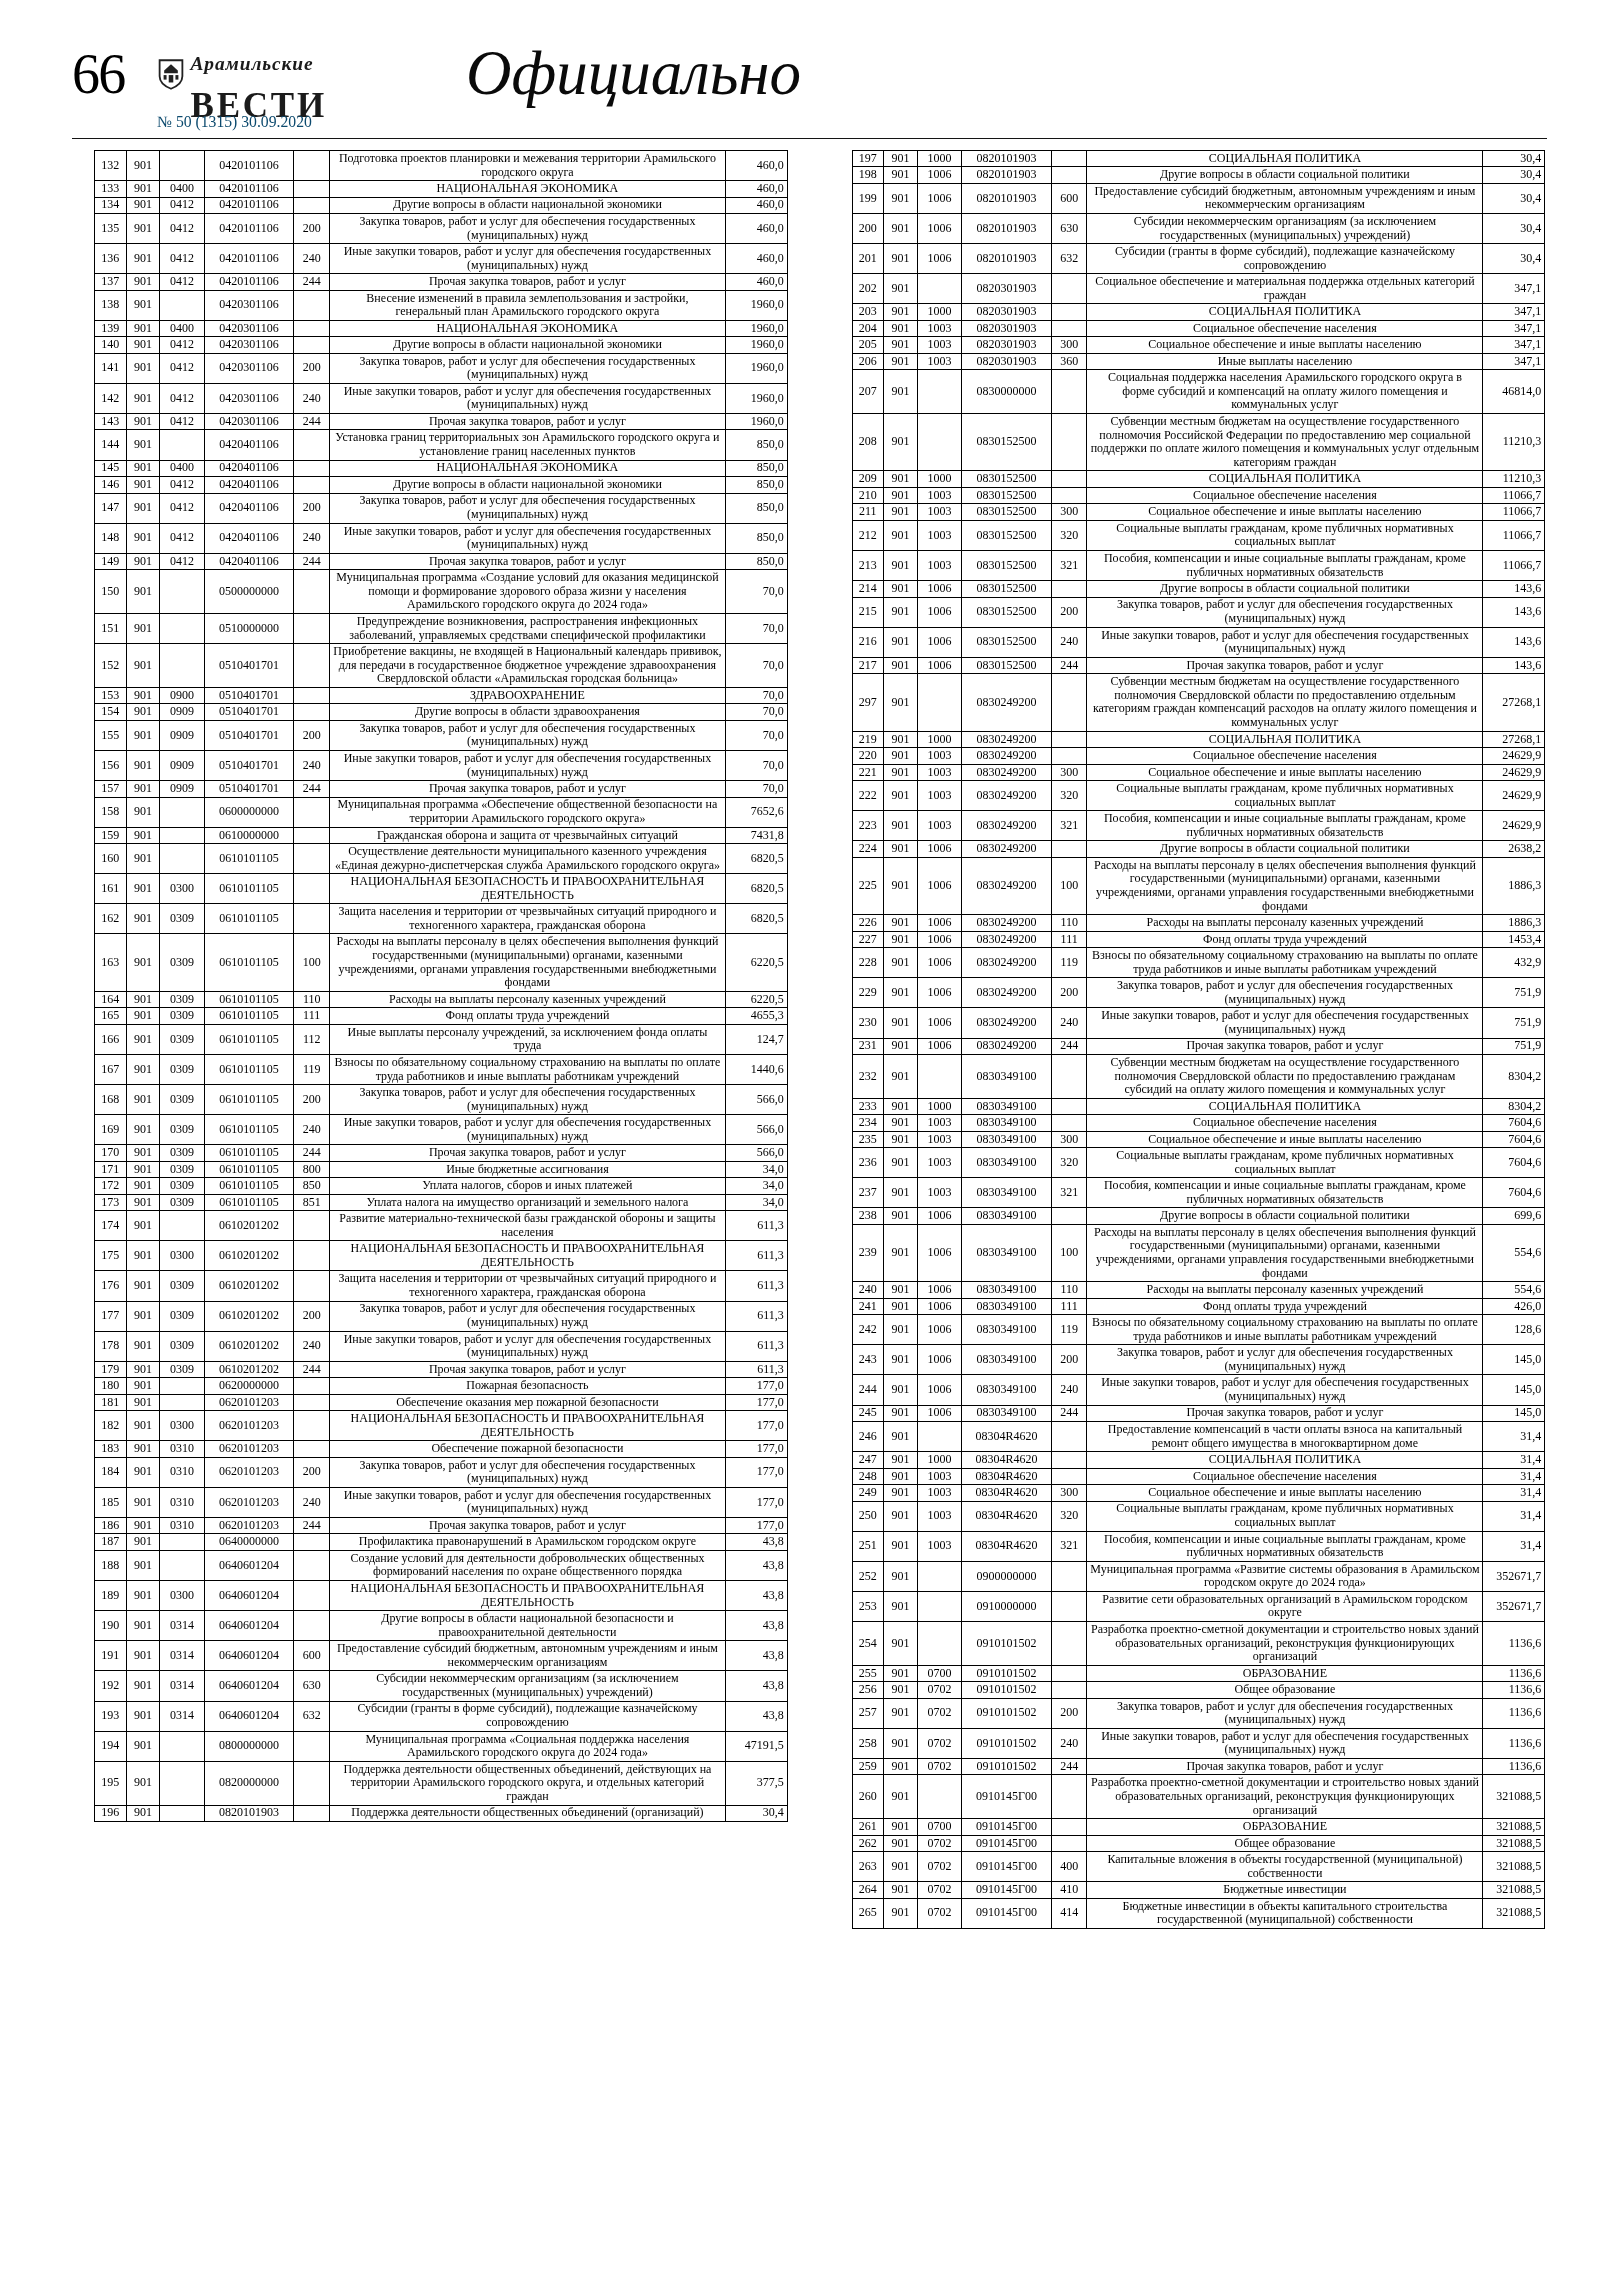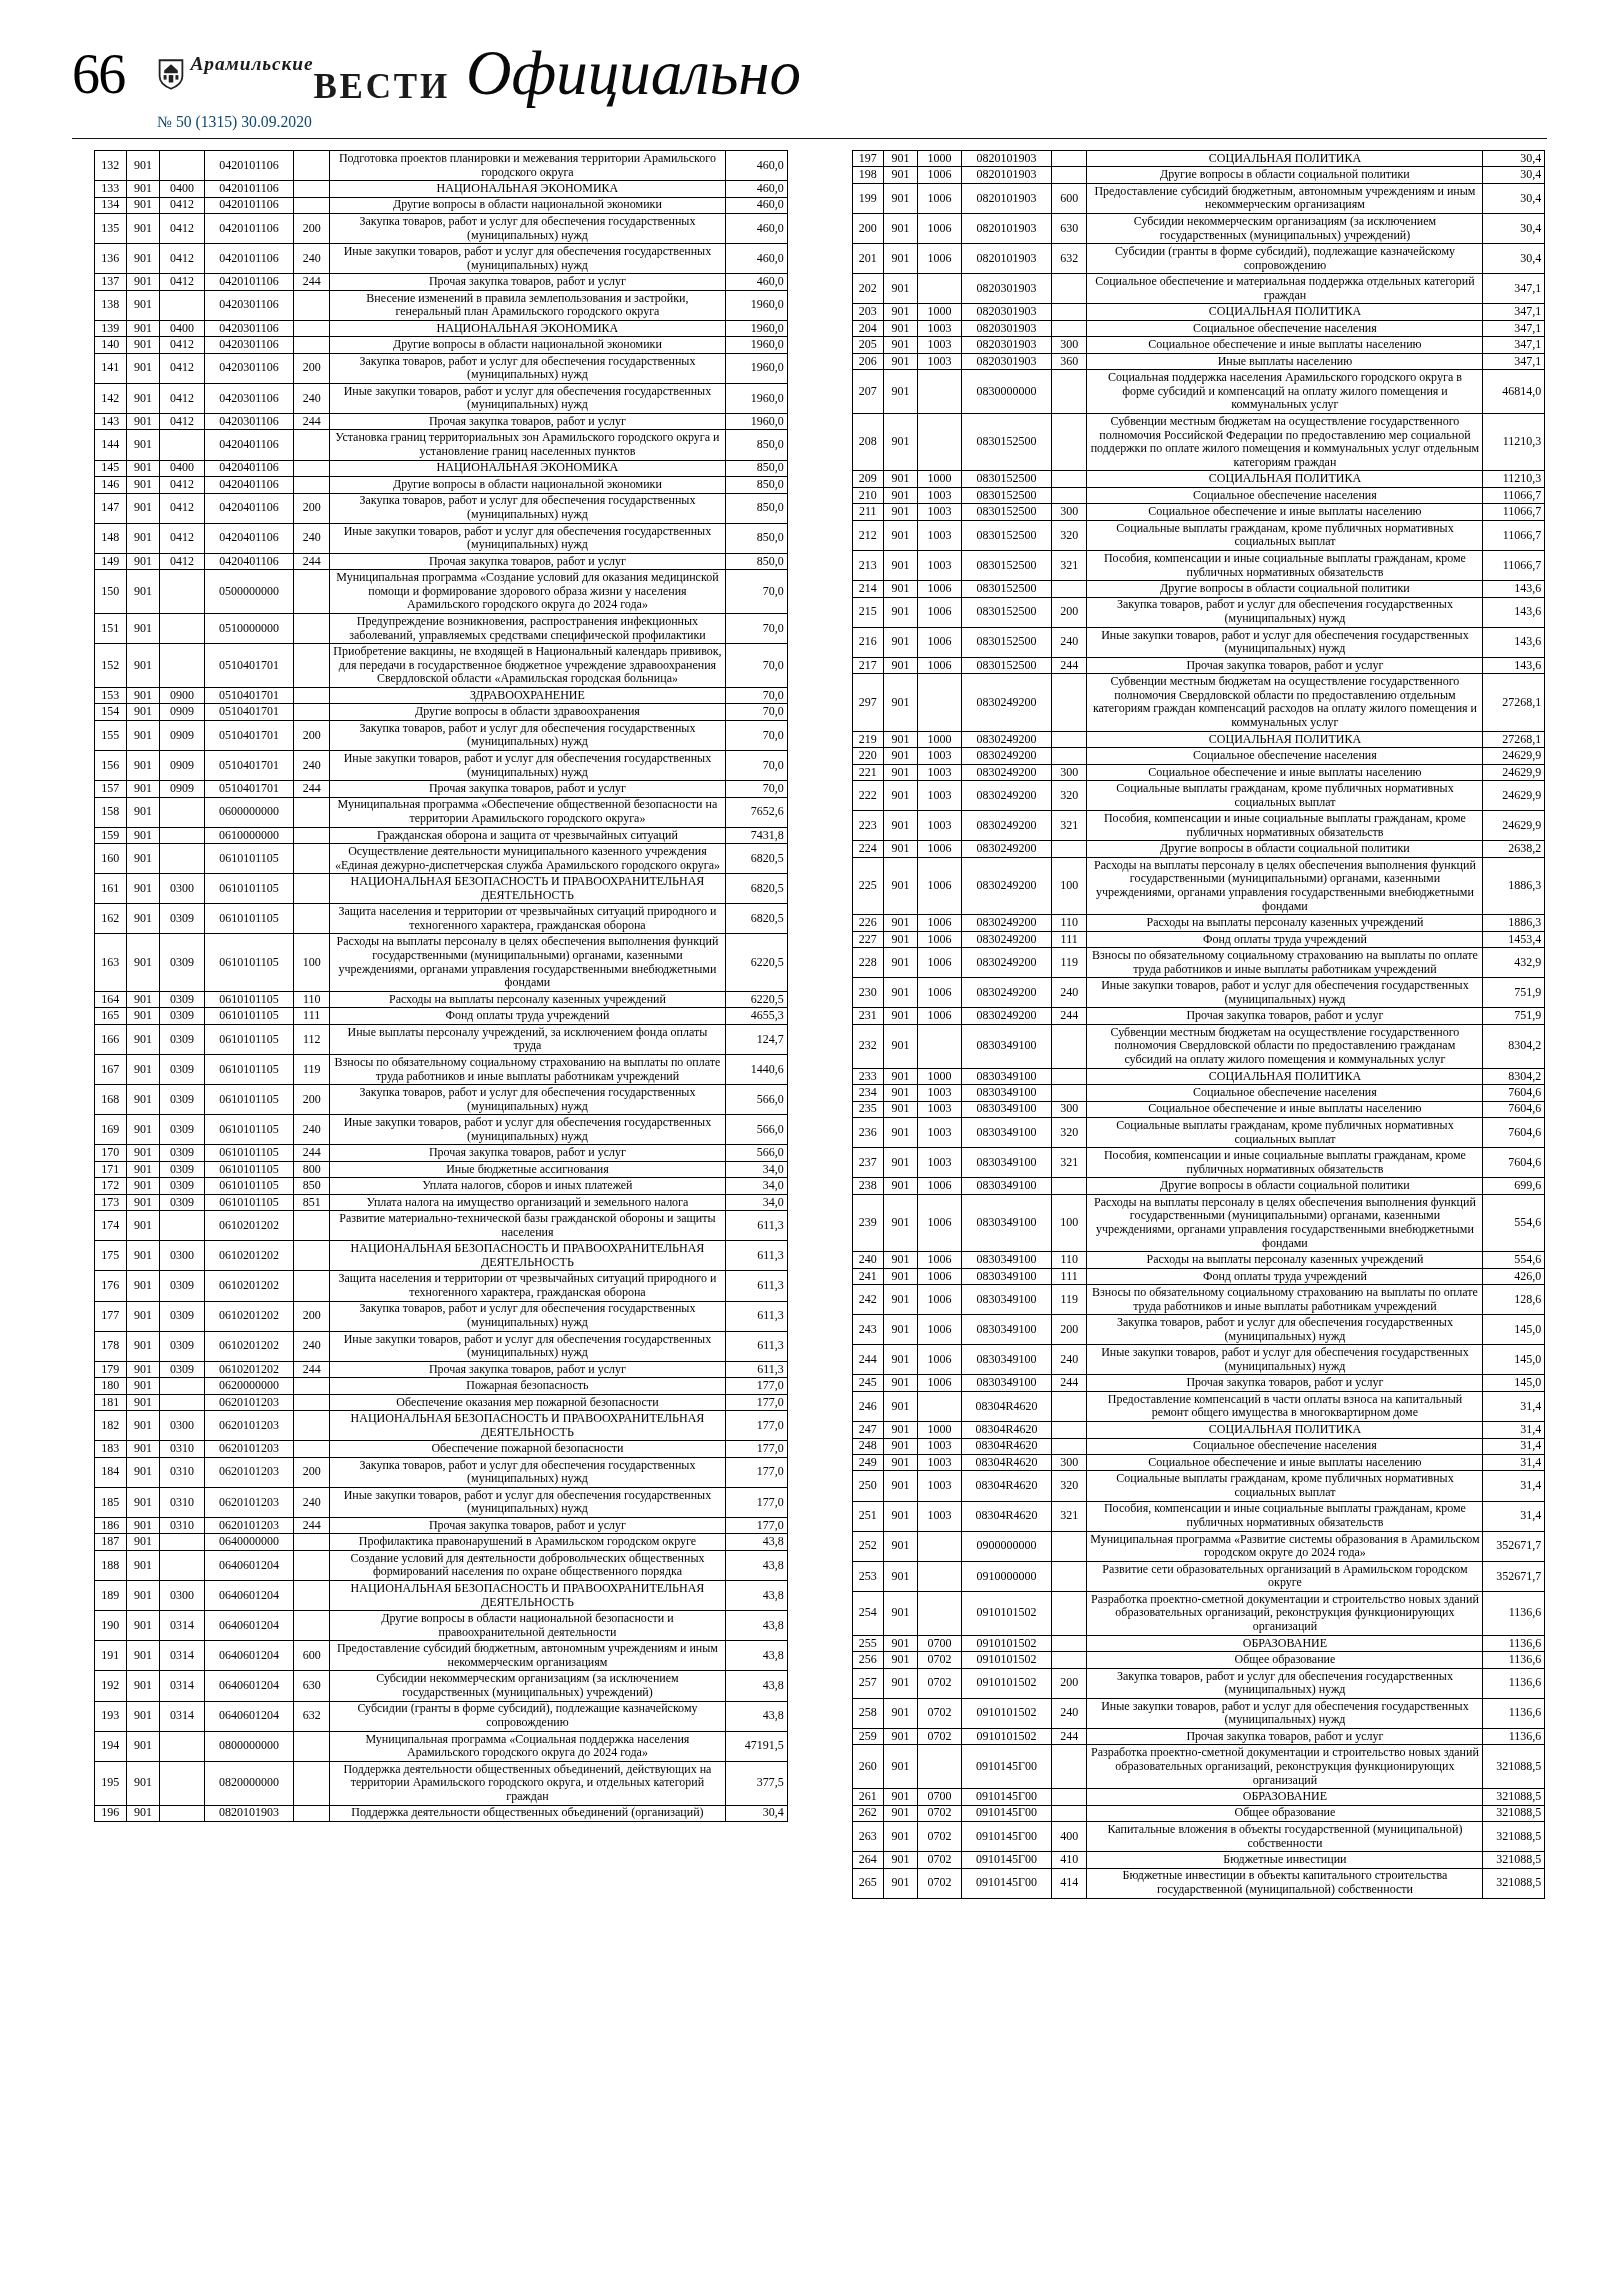--- a/index.html
+++ b/index.html
@@ -6,21 +6,21 @@
   body{
     width:1619px;height:2290px;position:relative;background:#ffffff;color:#000;
     font-family:"Liberation Serif","DejaVu Serif",serif;
     overflow:hidden;
   }
   
   .header{position:absolute;top:0;left:0;right:0;height:148px;}
   .page-num{position:absolute;left:72px;top:46px;font-size:56px;font-weight:normal;line-height:1;letter-spacing:-1.8px;}
   .logo-block{position:absolute;left:157px;top:54px;display:flex;align-items:flex-start;gap:5.5px;}
   .crest{flex:0 0 auto;margin-top:3.7px;}
-  .brand{display:flex;line-height:1;}
+  .brand{display:flex;flex-direction:column;line-height:1;}
   .brand-top{font-size:19.4px;font-style:italic;font-weight:bold;letter-spacing:0.9px;color:#1b1b1b;}
   .brand-bottom{font-size:35px;font-weight:bold;letter-spacing:2.8px;color:#1b1b1b;margin-top:15px;}
   .issue{position:absolute;left:157px;top:113px;font-size:15.7px;color:#0c4a6e;}
   .section-heading{position:absolute;left:466px;top:37px;font-size:63px;font-style:italic;font-weight:500;color:#0a0a0a;}
   .rule{position:absolute;left:72px;right:72px;top:138px;border-top:1.8px solid #141414;}
   
   .tables{position:absolute;top:150px;left:74px;right:74px;display:flex;gap:44px;align-items:flex-start;}
   .col{flex:1 1 0;margin-left:20px;}
   table{border-collapse:collapse;width:100%;table-layout:fixed;font-size:12px;line-height:1.14;}
   td{border:0.9px solid #000;padding:0.9px 2.8px;vertical-align:middle;word-wrap:break-word;}
@@ -938,20 +938,29 @@
           <tr>
             <td class="c0">228</td>
             <td class="c1">901</td>
             <td class="c2">1006</td>
             <td class="c3">0830249200</td>
             <td class="c4">119</td>
             <td class="c5">Взносы по обязательному социальному страхованию на выплаты по оплате труда работников и иные выплаты работникам учреждений</td>
             <td class="c6">432,9</td>
           </tr>
           <tr>
+            <td class="c0">229</td>
+            <td class="c1">901</td>
+            <td class="c2">1006</td>
+            <td class="c3">0830249200</td>
+            <td class="c4">200</td>
+            <td class="c5">Закупка товаров, работ и услуг для обеспечения государственных (муниципальных) нужд</td>
+            <td class="c6">751,9</td>
+          </tr>
+          <tr>
             <td class="c0">230</td>
             <td class="c1">901</td>
             <td class="c2">1006</td>
             <td class="c3">0830249200</td>
             <td class="c4">240</td>
             <td class="c5">Иные закупки товаров, работ и услуг для обеспечения государственных (муниципальных) нужд</td>
             <td class="c6">751,9</td>
           </tr>
           <tr>
             <td class="c0">231</td>

